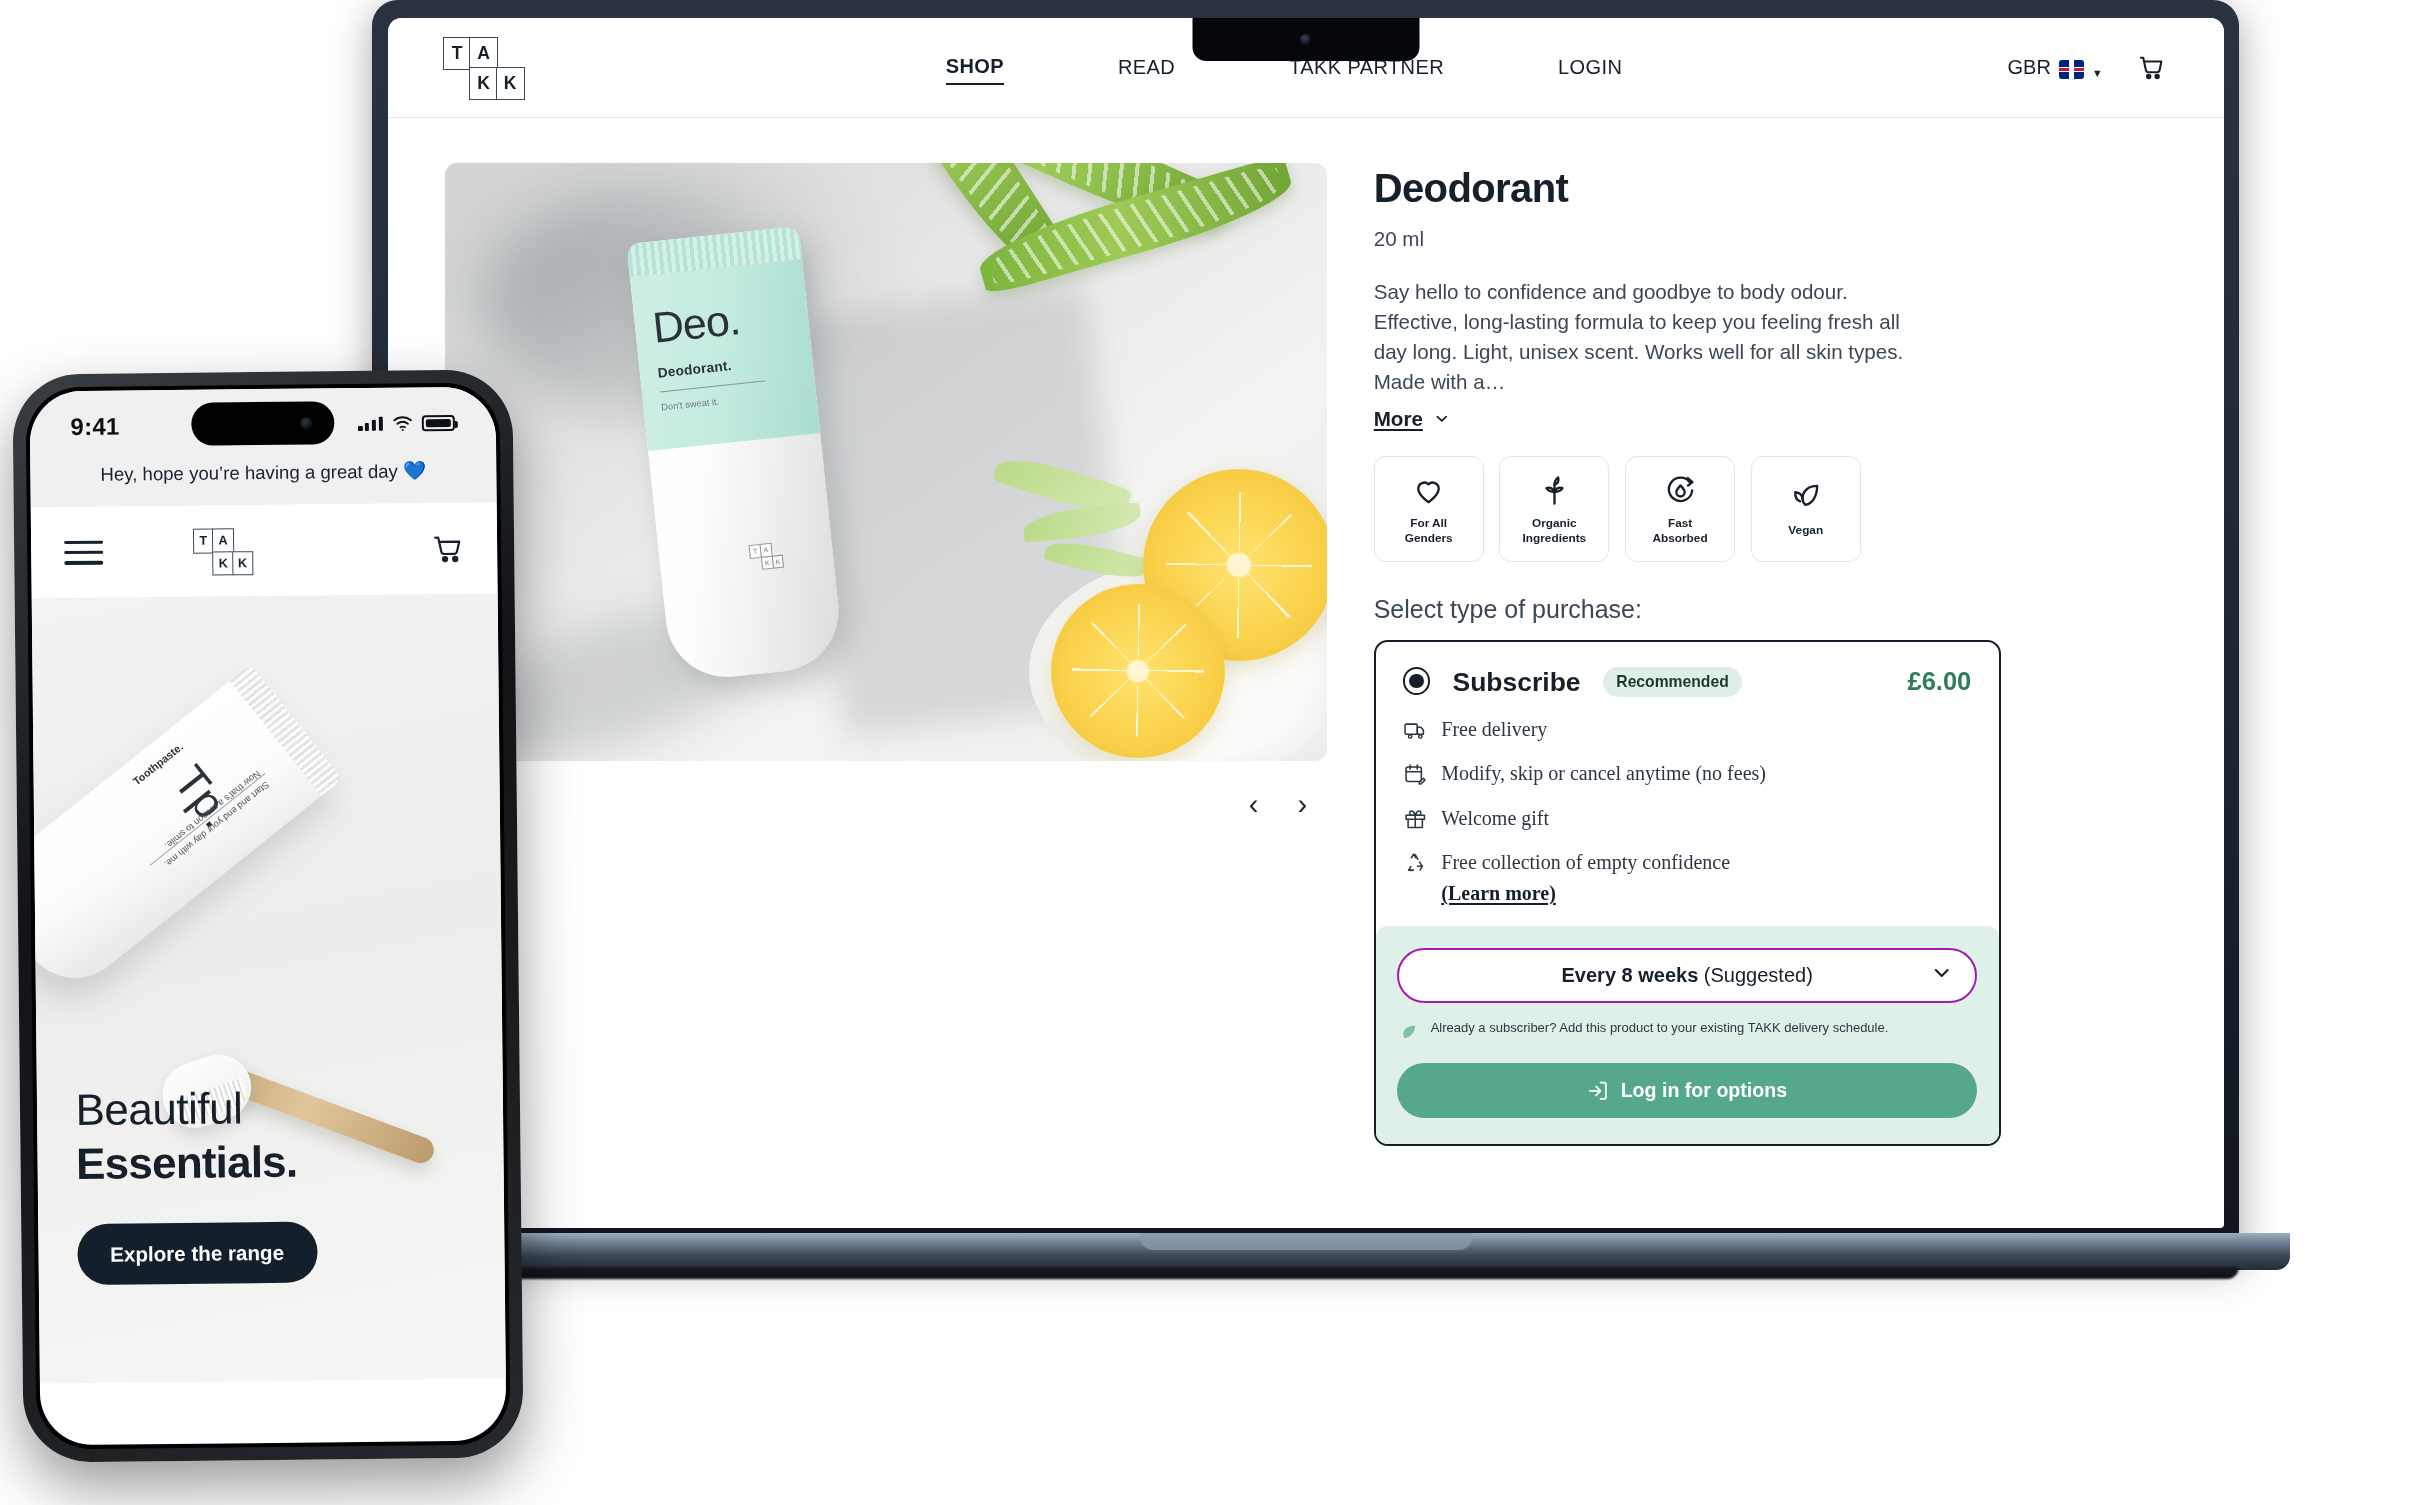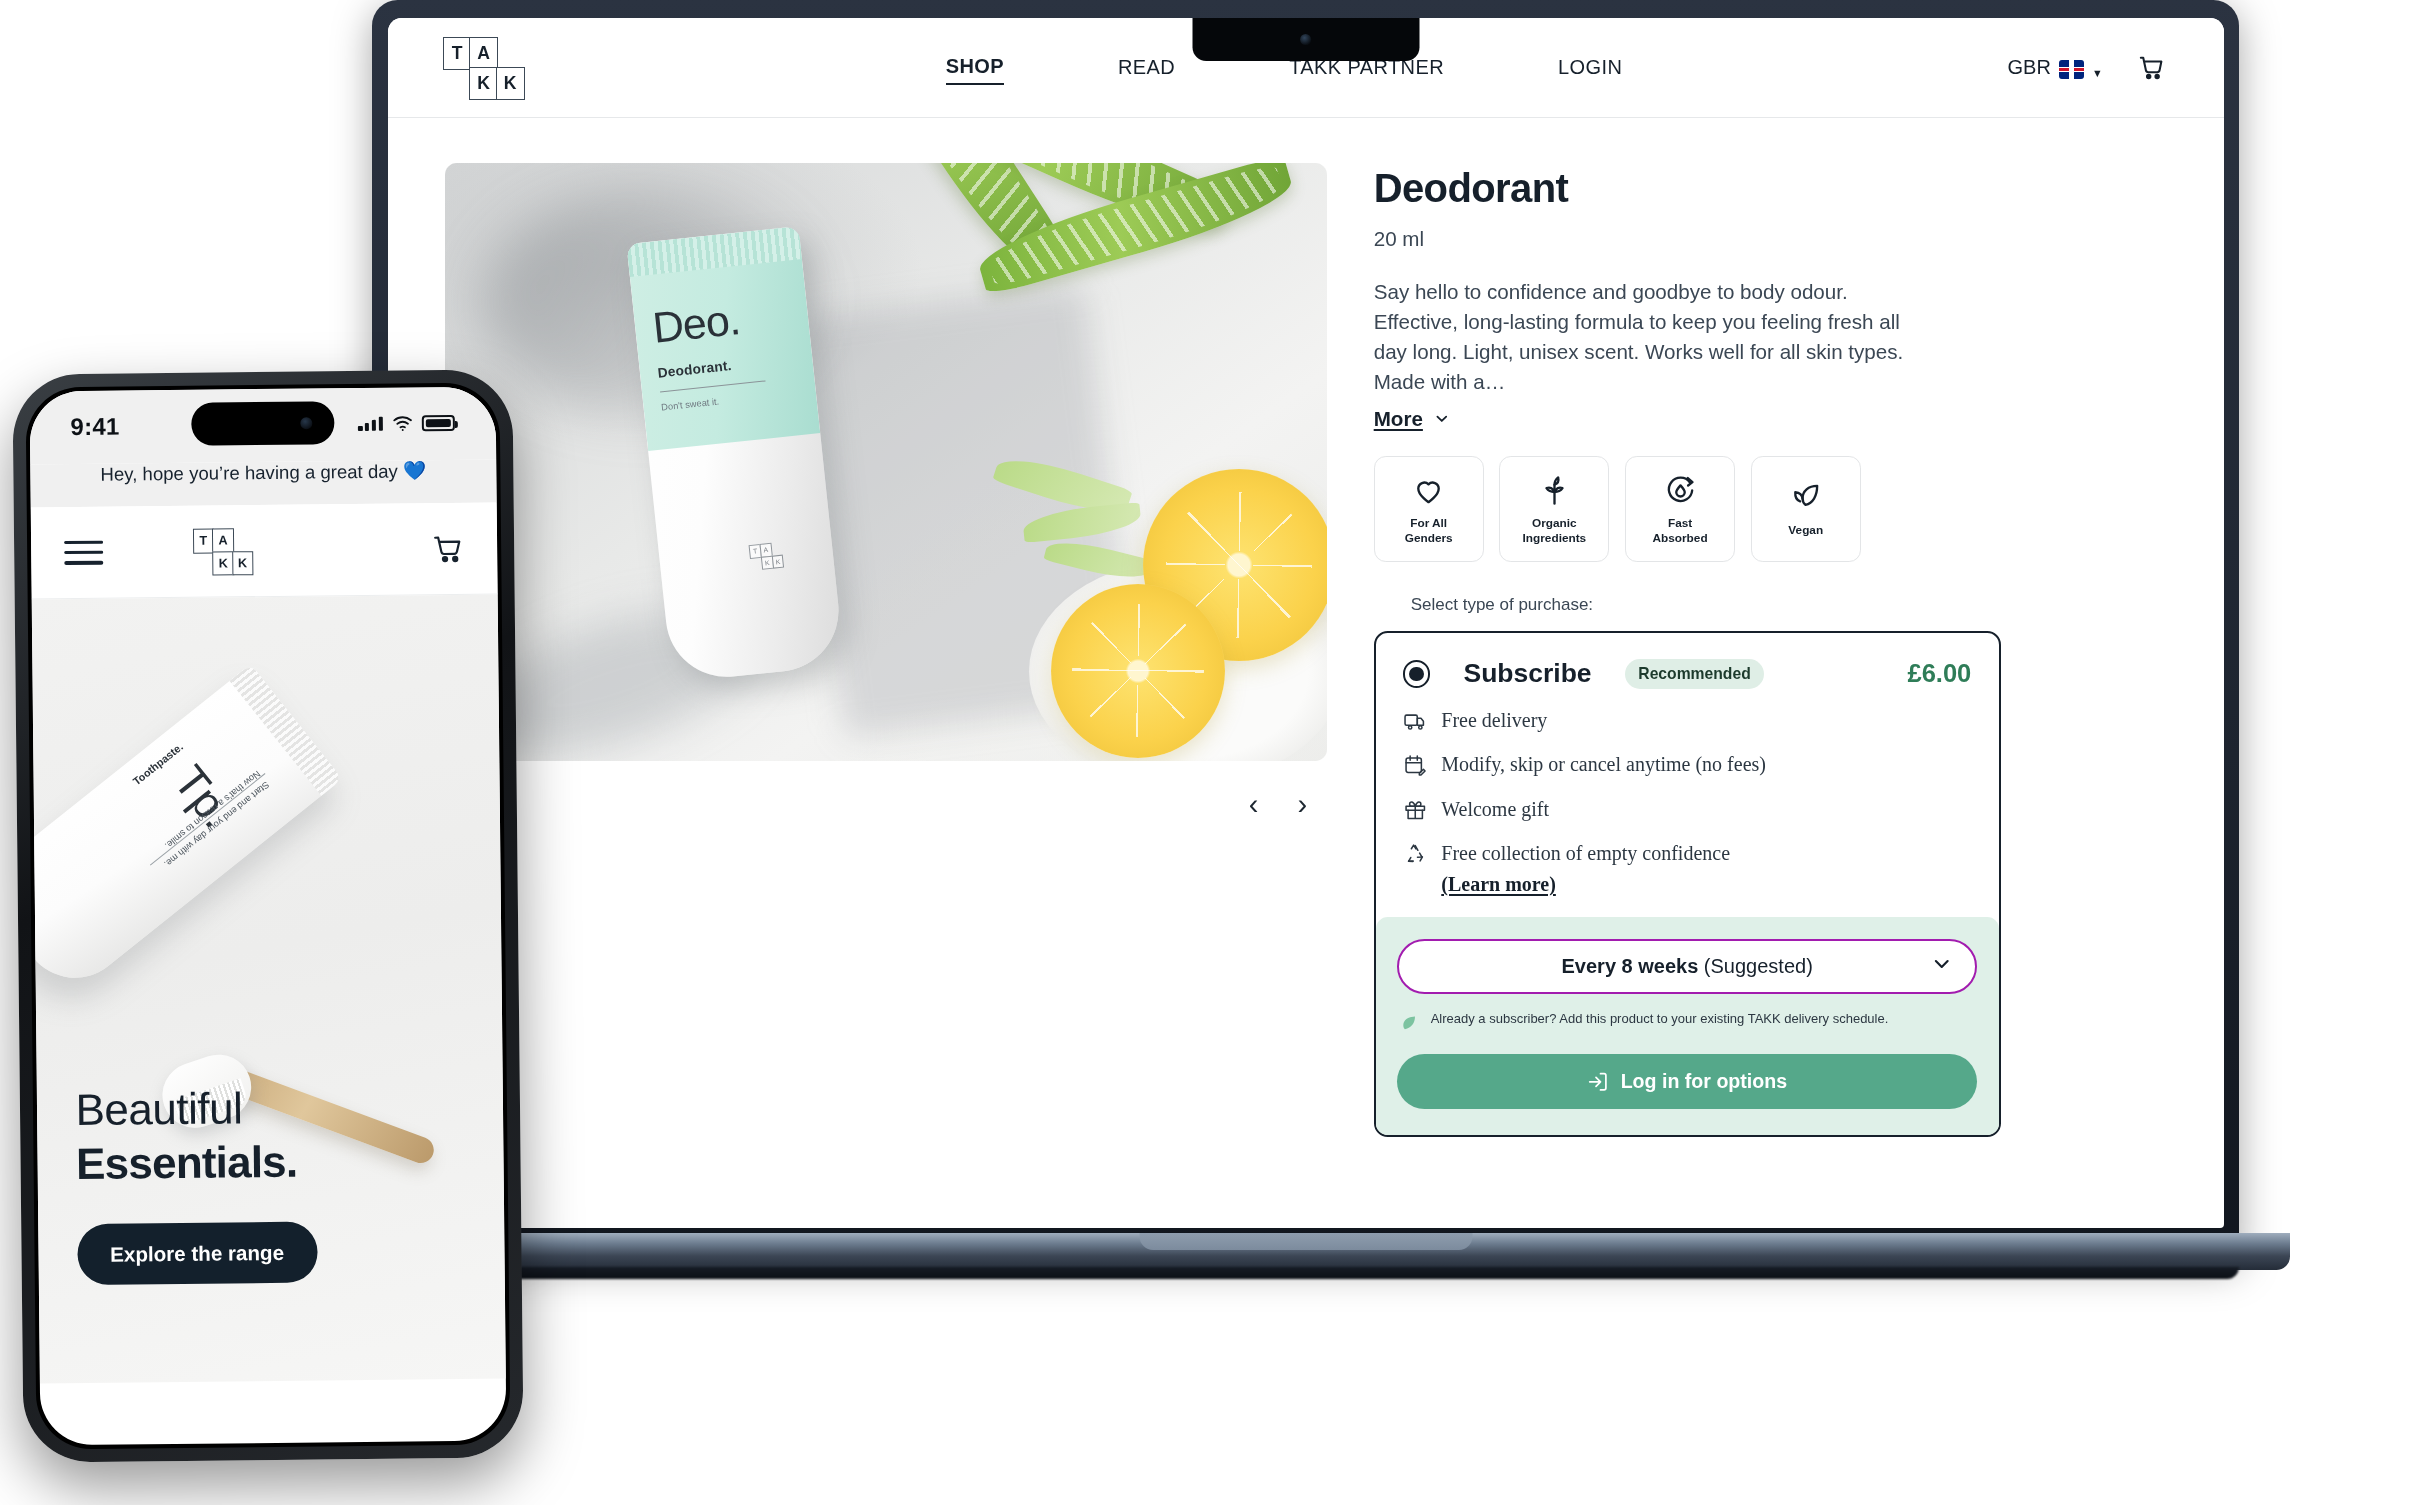--- a/index.html
+++ b/index.html
@@ -207,26 +207,26 @@
   .badges { display: flex; gap: 15.7px; margin-top: 25.5px; }
   .badge {
     width: 110px; height: 106px; border: 1px solid #e3e5e7; border-radius: 11.8px;
     display: flex; flex-direction: column; align-items: center; justify-content: center;
     gap: 7.8px; cursor: pointer; background: #fff;
   }
   .badge-label {
     font-size: 11.8px; font-weight: 700; color: #16202b; text-align: center; line-height: 1.25;
   }
 
-  .purchase-label { font-size: 17px; color: #3b4754; margin-top: 33px; margin-left: 37px; }
+  .purchase-label { font-size: 25px; color: #3b4754; margin-top: 33px; }
   .sub-card {
     margin-top: 15.7px; width: 627px; border: 2px solid #16202b; border-radius: 13.7px;
     padding: 25.5px 27.4px 0 27.4px; background: #fff; position: relative; overflow: hidden;
   }
-  .sub-head { display: flex; align-items: center; gap: 33px; }
+  .sub-head { display: flex; align-items: flex-start; gap: 22px; }
   .radio {
     width: 27.4px; height: 27.4px; border-radius: 50%; border: 2.5px solid #16202b;
     display: flex; align-items: center; justify-content: center; flex: 0 0 auto; cursor: pointer;
   }
   .radio i { width: 14.7px; height: 14.7px; border-radius: 50%; background: #16202b; display: block; }
   .sub-title { font-size: 26.5px; font-weight: 700; color: #16202b; }
   .rec-badge {
     background: #dfeee6; color: #1c3a2c; font-size: 15.7px; font-weight: 600;
     padding: 5.9px 13.7px; border-radius: 19.6px;
   }

